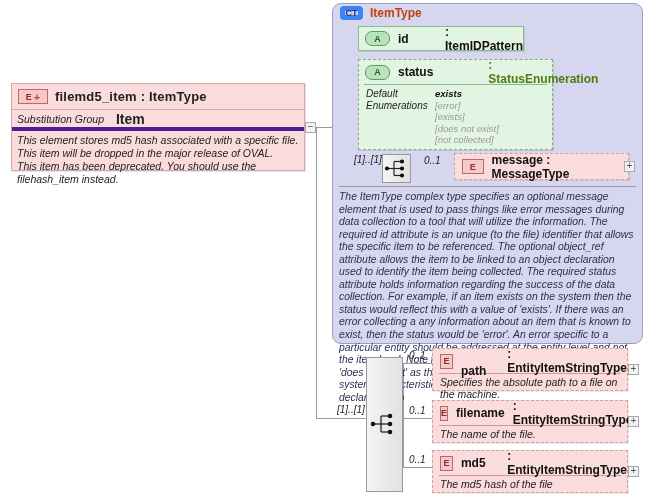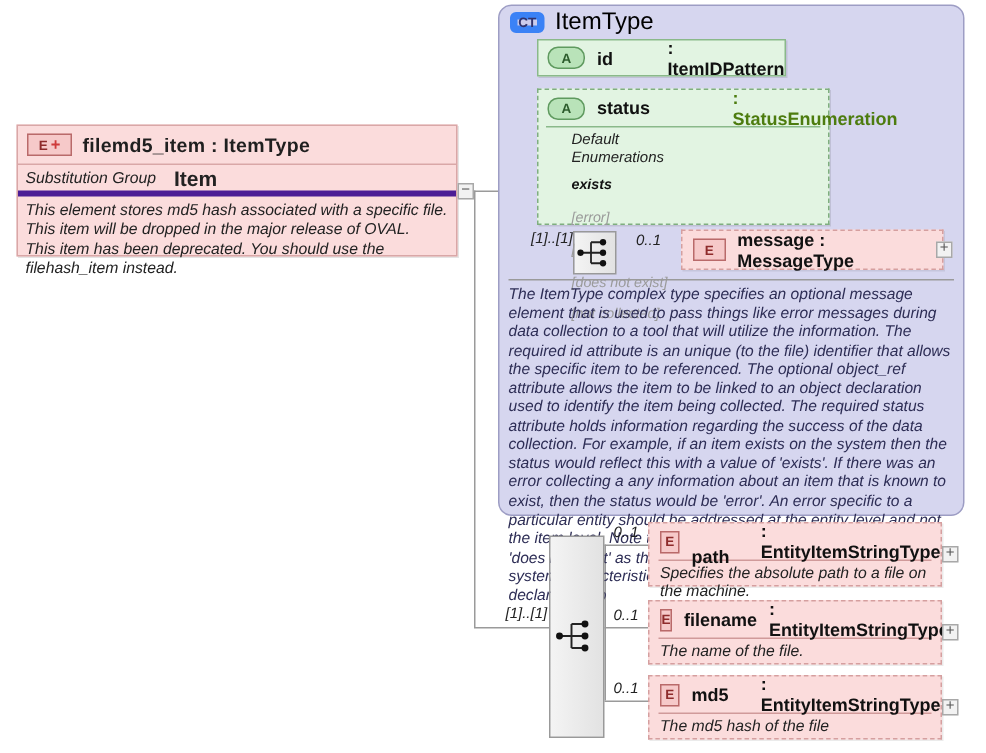--- a/index.html
+++ b/index.html
@@ -54,21 +54,21 @@
   #ctbox{
     left:332px;top:3px;width:311px;height:341px;
     background:#d6d6ef;border:1px solid #9d9dc4;border-radius:9px;
   }
   #ctHeader{position:absolute;left:340px;top:6px;display:flex;align-items:center;gap:7px;}
   .ctbadge{
     width:23px;height:14px;border:5px solid #3b82f6;border-radius:4px;background:#ccccec;
     font-size:9px;font-weight:bold;color:#33336b;display:flex;align-items:center;justify-content:center;
     box-sizing:border-box;
   }
-  #ctHeader .ctname{font-size:16px;font-weight:normal;color:#000000;}
+  #ctHeader .ctname{font-size:12px;font-weight:bold;color:#c2410c;}
 
   
   .abadge{
     width:25px;height:15px;background:#b9e3b9;border:1px solid #5f9a5f;border-radius:7px;
     font-size:9px;font-weight:bold;color:#2c5c2c;display:flex;align-items:center;justify-content:center;
     box-sizing:border-box;flex:none;
   }
   #idbox{
     left:358px;top:26px;width:166px;height:25px;background:#e2f4e2;border:1px solid #8ab98a;
     display:flex;align-items:center;gap:8px;padding-left:6px;
@@ -80,25 +80,25 @@
   #statusbox{
     left:358px;top:59px;width:195px;height:91px;background:#e2f4e2;
     border:1px dashed #7fae7f;box-shadow:1px 1px 0 rgba(0,0,0,.10);
   }
   #statusbox .hdr{
     height:24px;display:flex;align-items:center;gap:8px;padding-left:6px;
   }
   #statusbox .hdr .nm{font-size:12px;font-weight:bold;color:#111;width:62px;}
   #statusbox .hdr .ty{font-size:12px;font-weight:bold;color:#4d7c0f;margin-left:47px;}
   #statusbox .sep{margin:0 5px;border-top:1px solid #8ab98a;}
-  #statusbox .body{display:flex;padding:3px 0 0 22px;gap:7px;flex-direction:column;}
+  #statusbox .body{display:flex;padding:3px 0 0 7px;gap:7px;}
   #statusbox .labels{font-style:italic;font-size:10px;line-height:11.5px;color:#222;width:62px;}
   #statusbox .vals{font-size:9.5px;line-height:11.5px;font-style:italic;}
   #statusbox .vals .def{font-weight:bold;color:#111;}
-  #statusbox .vals .en{color:#9a9a9a;margin-top:10px;}
+  #statusbox .vals .en{color:#9a9a9a;}
 
   
   .seqbox{
     position:absolute;background:linear-gradient(to right,#f4f4f4,#e2e2e2);
     border:1px solid #999;box-sizing:border-box;
   }
   .seqbox svg{display:block;}
 
   
   .elrow{

